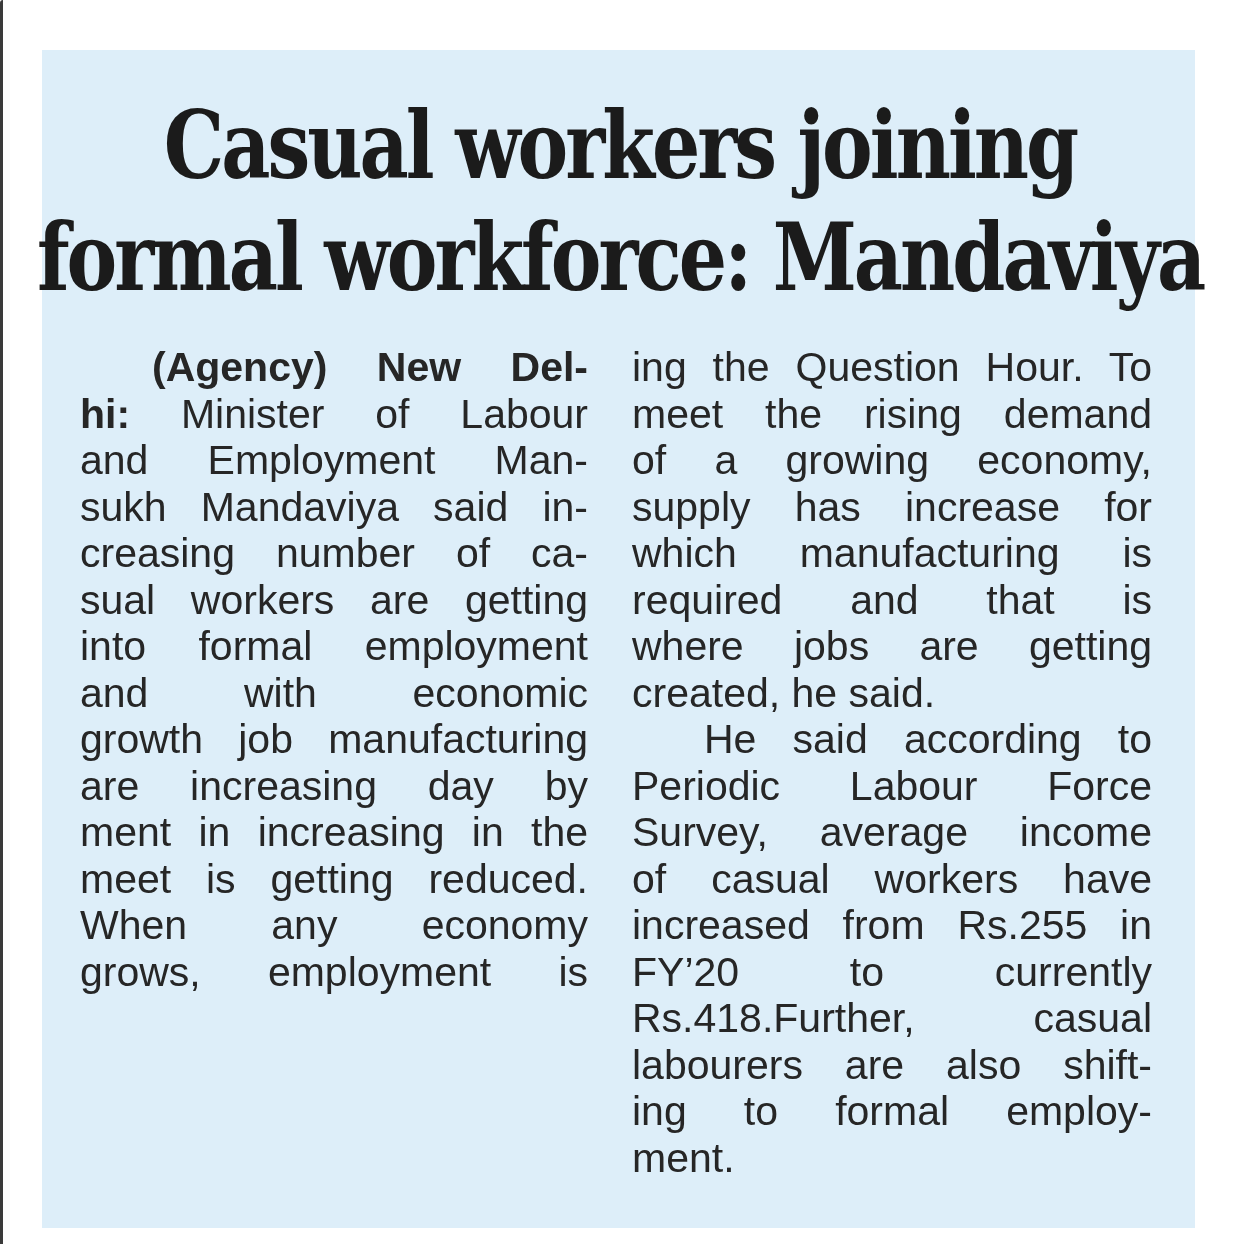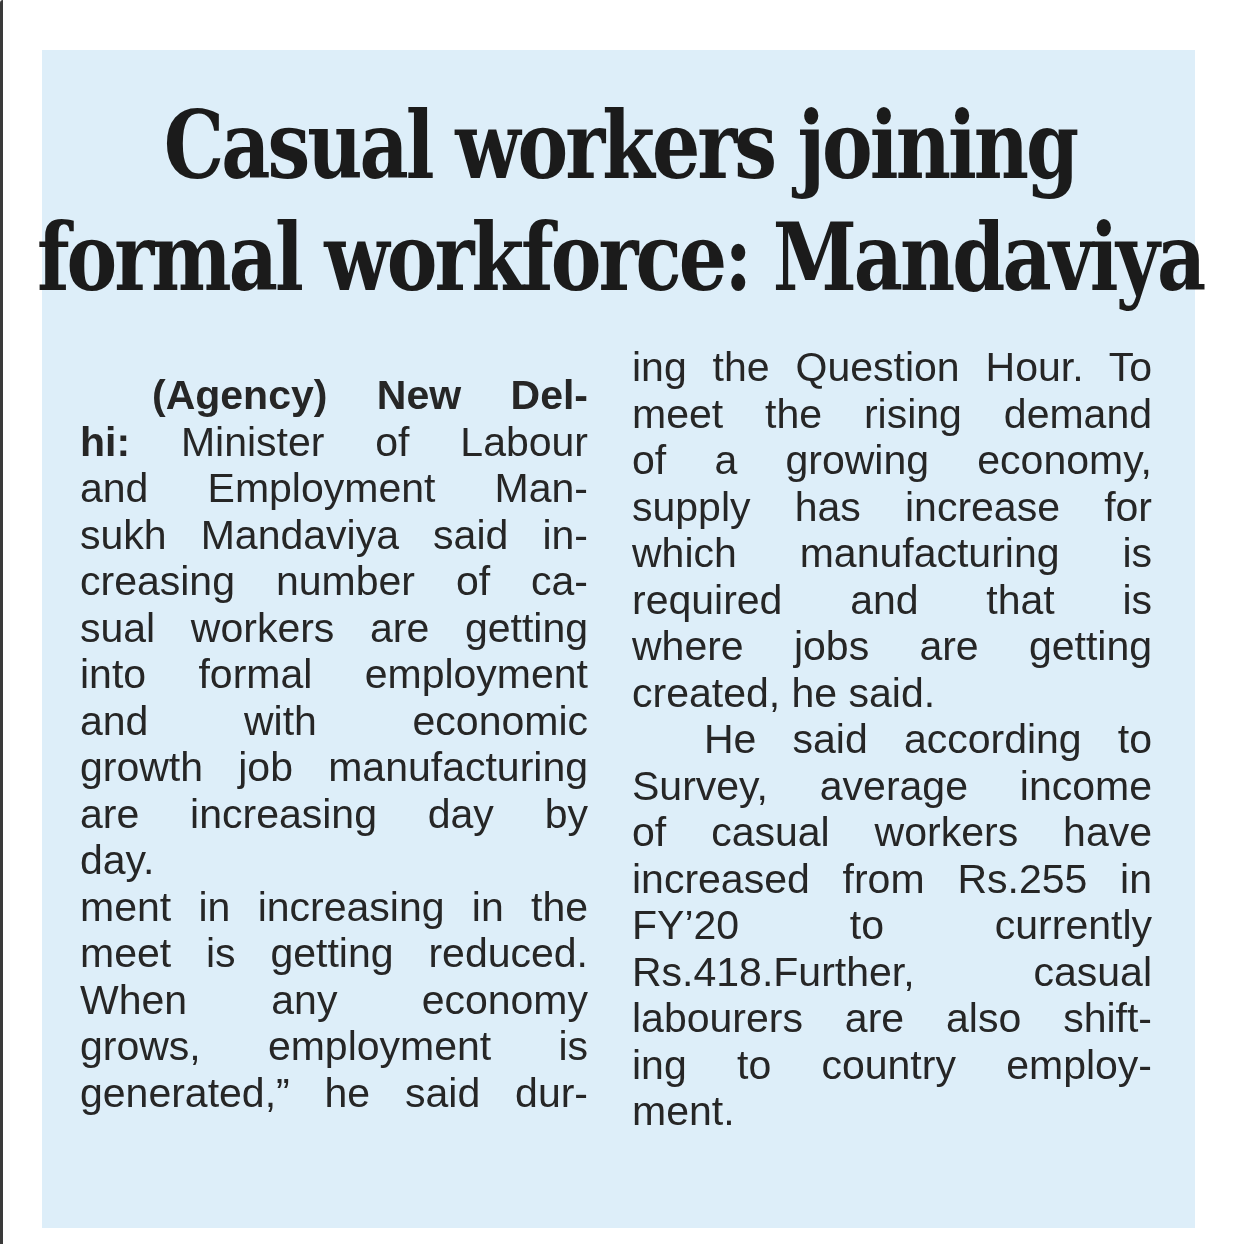--- a/index.html
+++ b/index.html
@@ -23,21 +23,21 @@
     letter-spacing:-3px;
     transform:scaleY(1.22); transform-origin:top center;
   }
   .headline .line { display:block; }
   .col {
     position:absolute; top:344px;
     font-family:"Liberation Sans", sans-serif;
     font-size:41px; line-height:46.5px; color:#262626;
     text-align:justify;
   }
-  .col-left { left:80px; width:508px;margin-top:28px; }
+  .col-left { left:80px; width:508px; }
   .col-right { left:632px; width:520px; }
   .ln { display:block; text-align:justify; text-align-last:justify; white-space:nowrap; }
   .ln.last { text-align-last:left; }
   .ln.ind { padding-left:72px; }
 </style>
 </head>
 <body>
 
 <div class="frame-edge"></div>
 
@@ -52,39 +52,38 @@
   <span class="ln ind"><b>(Agency) New Del-</b></span>
   <span class="ln"><b>hi:</b><span> Minister of Labour</span></span>
   <span class="ln">and Employment Man-</span>
   <span class="ln">sukh Mandaviya said in-</span>
   <span class="ln">creasing number of ca-</span>
   <span class="ln">sual workers are getting</span>
   <span class="ln">into formal employment</span>
   <span class="ln">and with economic</span>
   <span class="ln">growth job manufacturing</span>
   <span class="ln">are increasing day by</span>
-  <span class="ln last">day.</span>
   <span class="ln">ment in increasing in the</span>
   <span class="ln">meet is getting reduced.</span>
   <span class="ln">When any economy</span>
   <span class="ln">grows, employment is</span>
-  <span class="ln">generated,” he said dur-</span>
 </div>
 
 <div class="col col-right">
   <span class="ln">ing the Question Hour. To</span>
   <span class="ln">meet the rising demand</span>
   <span class="ln">of a growing economy,</span>
   <span class="ln">supply has increase for</span>
   <span class="ln">which manufacturing is</span>
   <span class="ln">required and that is</span>
   <span class="ln">where jobs are getting</span>
   <span class="ln last">created, he said.</span>
   <span class="ln ind">He said according to</span>
+  <span class="ln">Periodic Labour Force</span>
   <span class="ln">Survey, average income</span>
   <span class="ln">of casual workers have</span>
   <span class="ln">increased from Rs.255 in</span>
   <span class="ln">FY’20 to currently</span>
   <span class="ln">Rs.418.Further, casual</span>
   <span class="ln">labourers are also shift-</span>
-  <span class="ln">ing to country employ-</span>
+  <span class="ln">ing to formal employ-</span>
   <span class="ln last">ment.</span>
 </div>
 
 </body></html>

